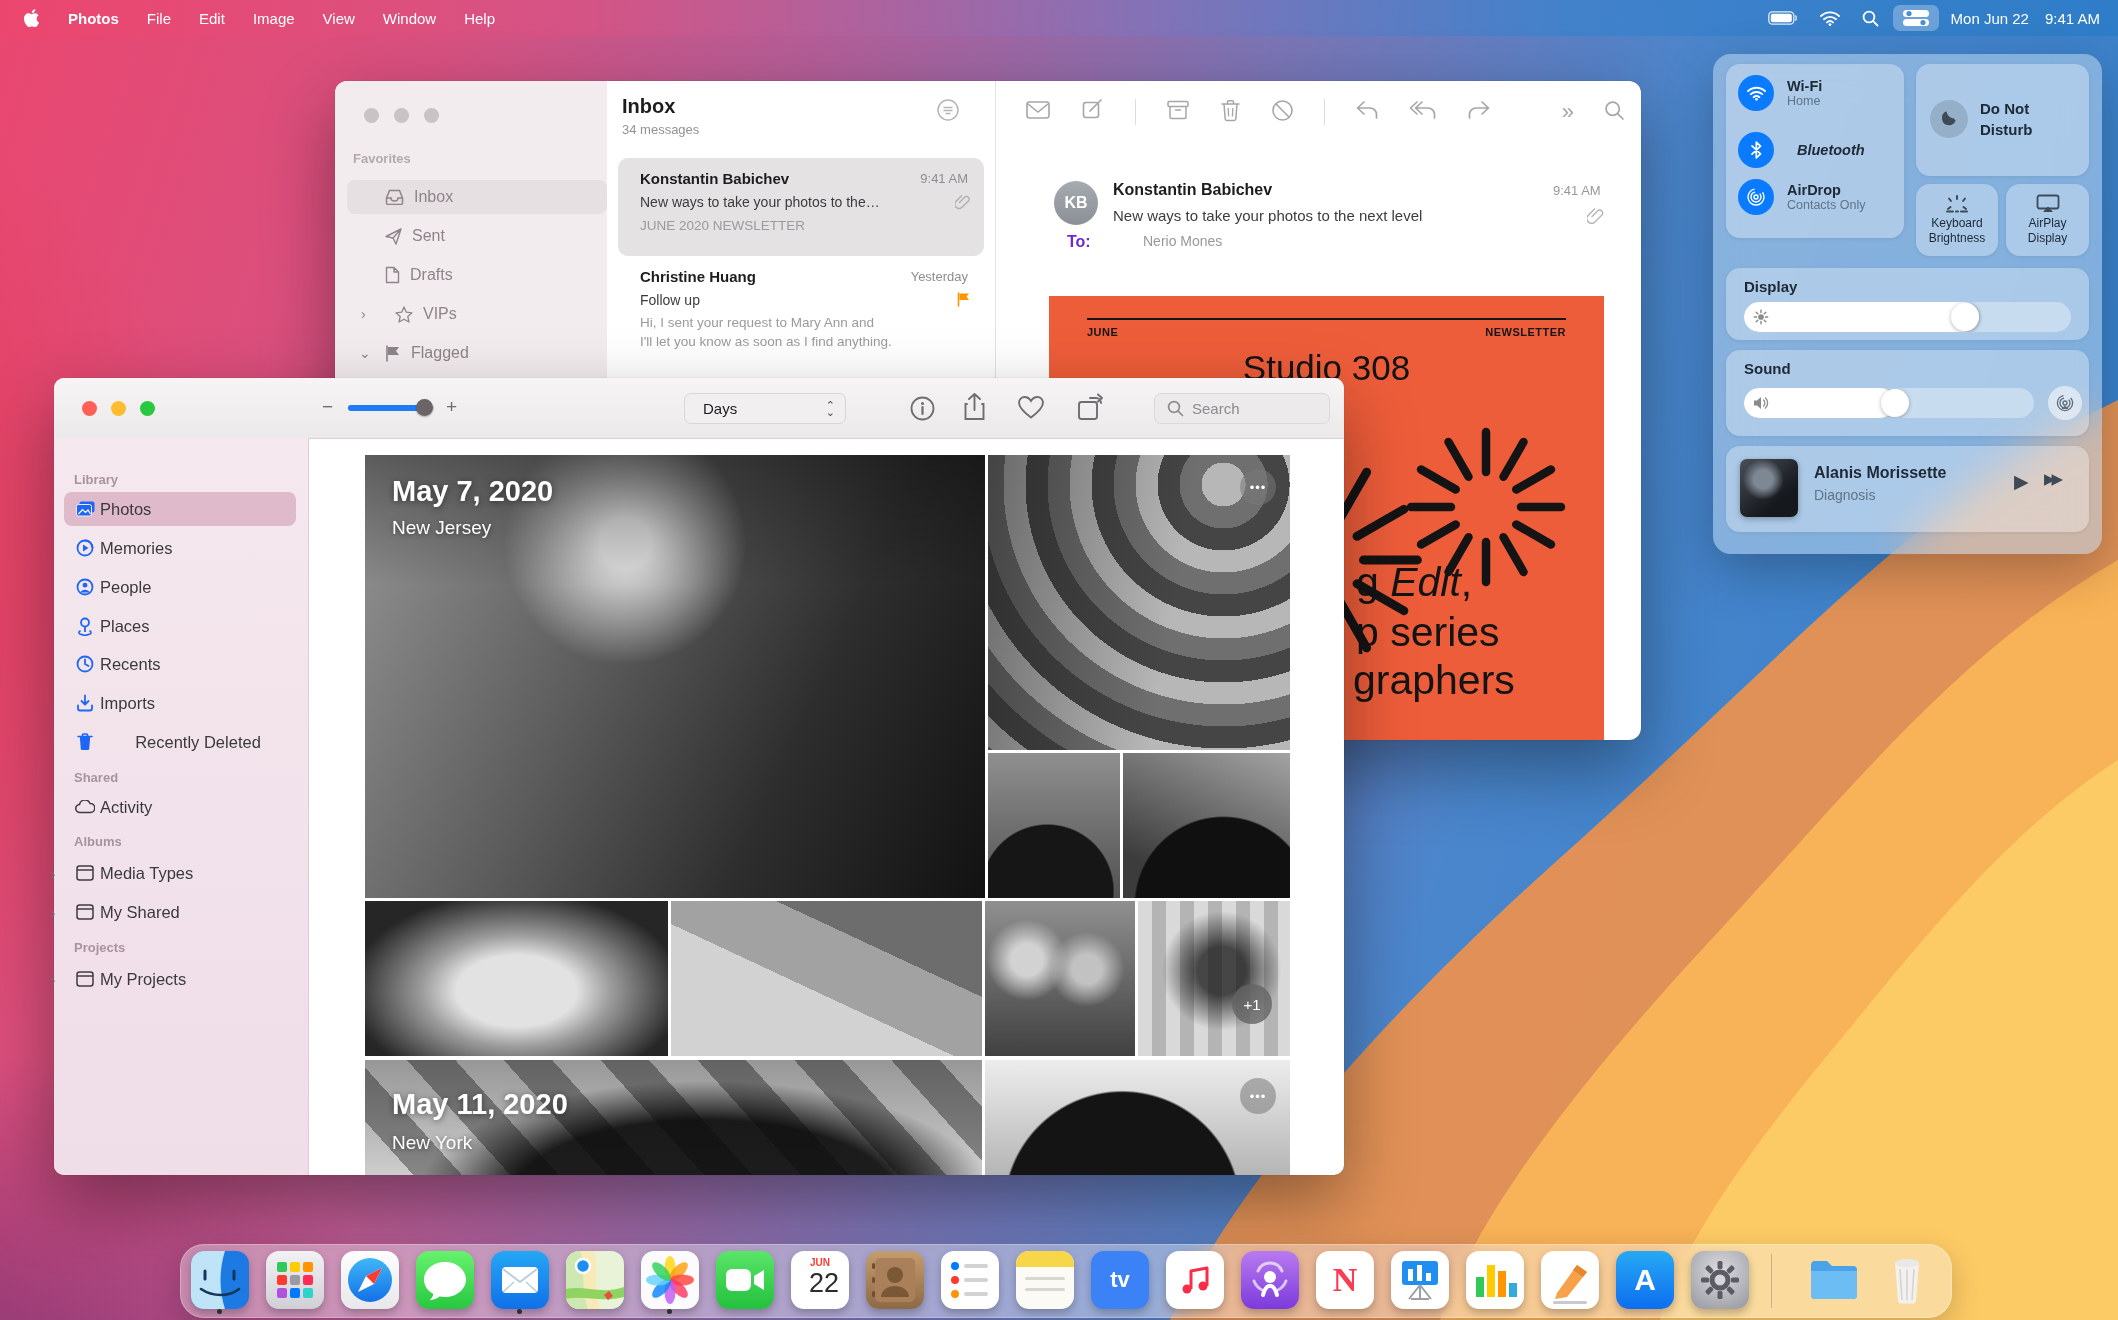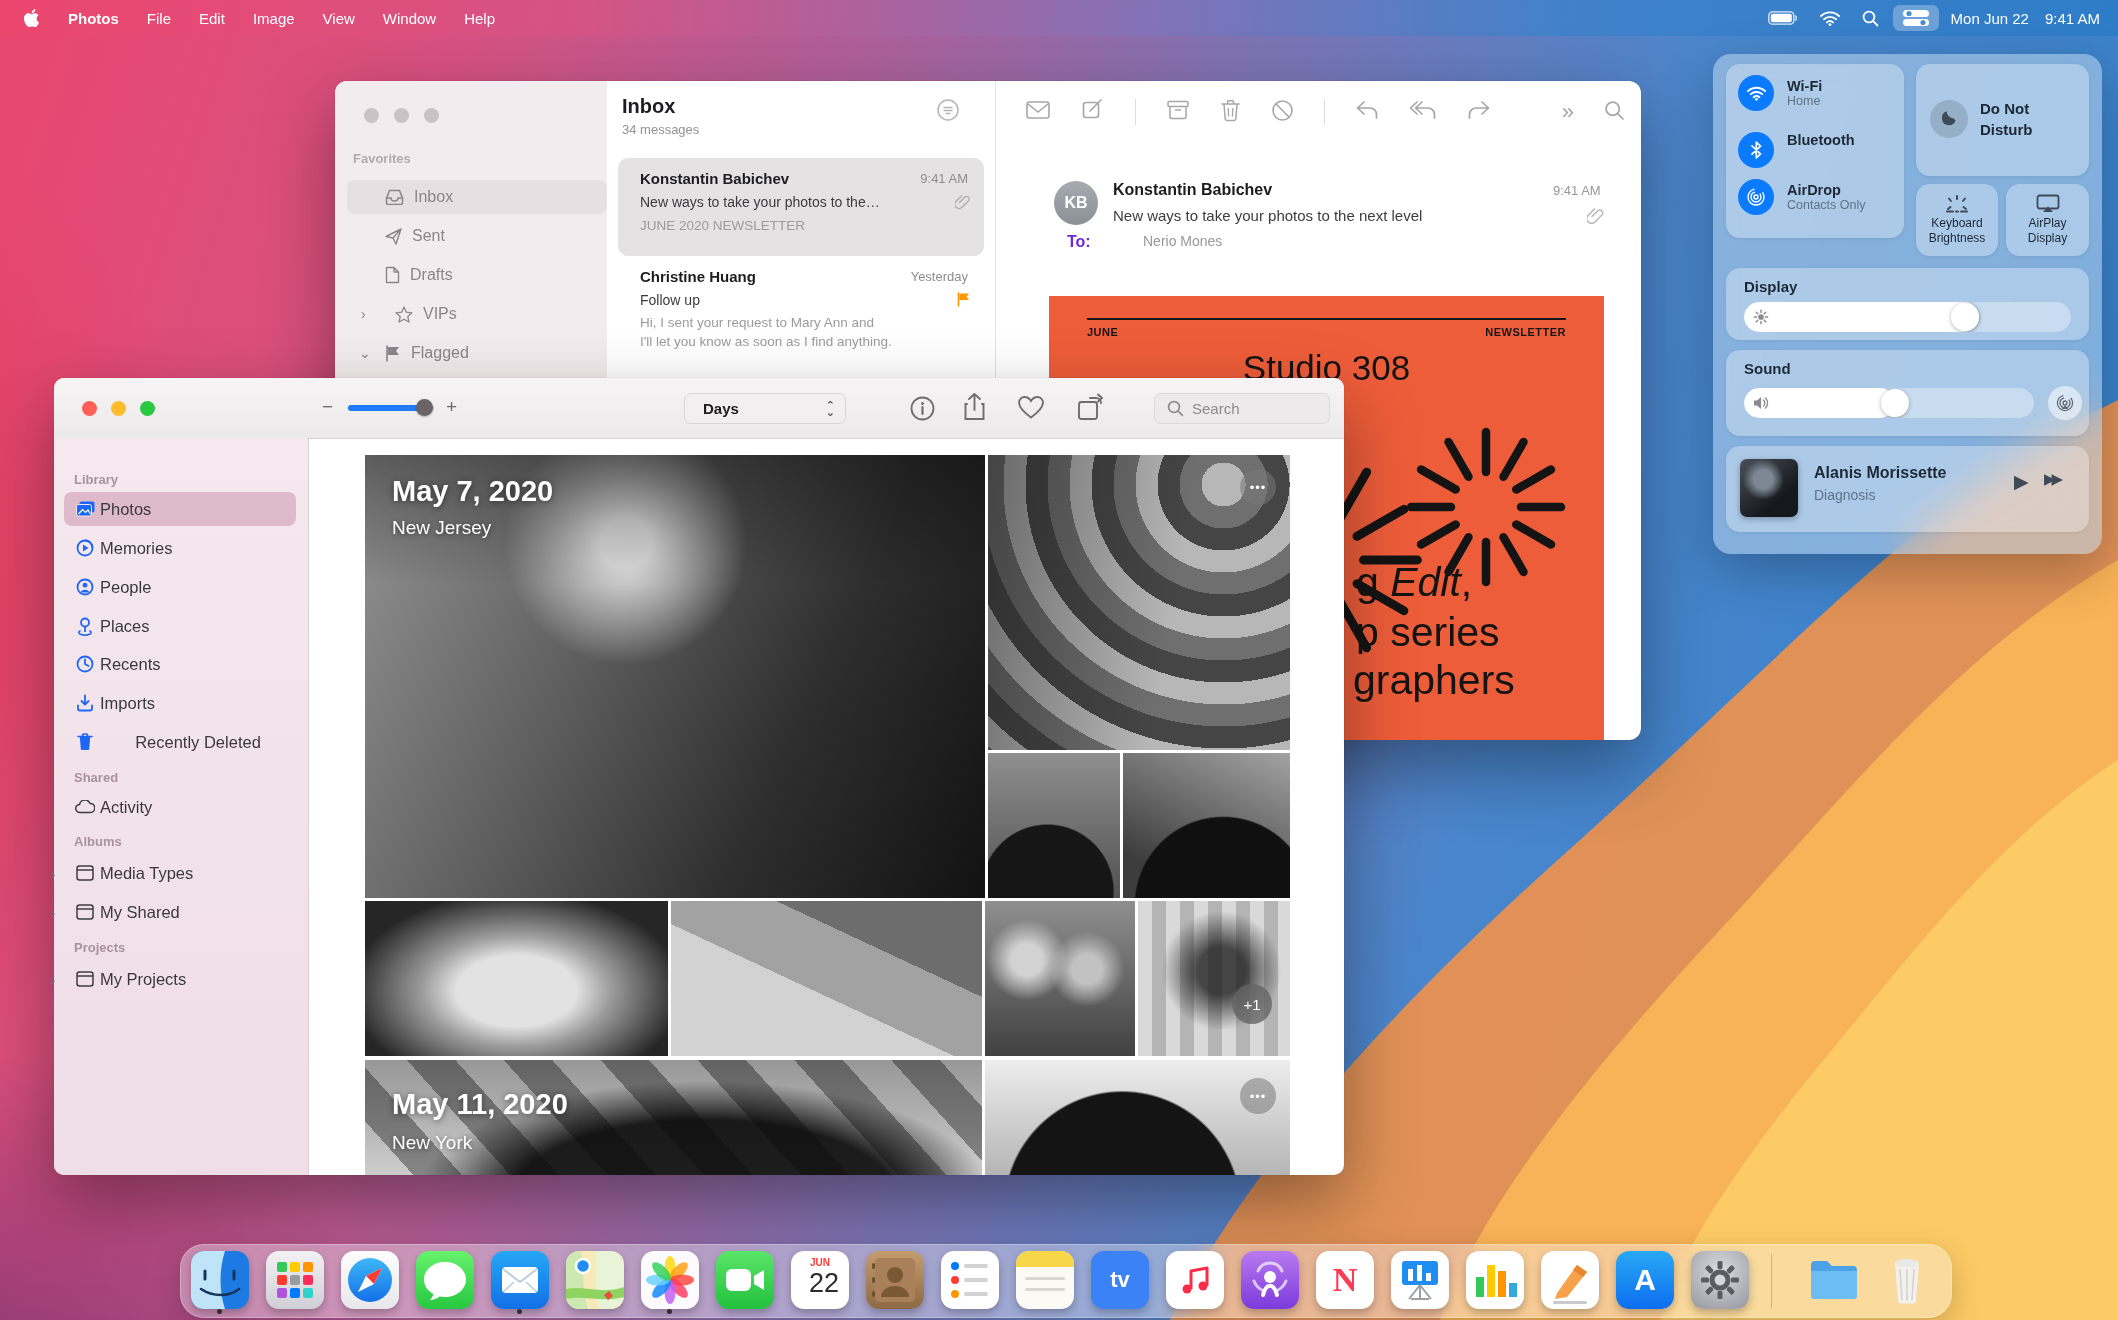--- a/index.html
+++ b/index.html
@@ -326,21 +326,21 @@
   <span class="tl-dot" style="position:absolute;left:57px;top:23px;background:#febc2e;"></span>
   <span class="tl-dot" style="position:absolute;left:86px;top:23px;background:#28c840;"></span>
 
   <div class="abs" style="left:268px;top:18px;font-size:19px;color:#6e6e70;"><span>−</span></div>
   <div class="abs" style="left:294px;top:27px;width:86px;height:6px;border-radius:3px;background:#cfcdce;">
     <div class="abs" style="left:0;top:0;width:76px;height:6px;border-radius:3px;background:#1f7bf5;"></div>
     <div class="abs" style="left:68px;top:-6px;width:17px;height:17px;border-radius:50%;background:#6b6466;box-shadow:0 1px 2px rgba(0,0,0,.3);"></div>
   </div>
   <div class="abs" style="left:392px;top:18px;font-size:19px;color:#6e6e70;"><span>+</span></div>
 
-  <div class="abs" style="left:630px;top:15px;width:162px;height:31px;background:#f1efef;border:1px solid #d8d6d6;border-radius:7px;box-sizing:border-box;display:flex;align-items:center;font-weight:bold;">
+  <div class="abs" style="left:630px;top:15px;width:162px;height:31px;background:#f1efef;border:1px solid #d8d6d6;border-radius:7px;box-sizing:border-box;display:flex;align-items:center;">
     <span style="margin-left:18px;font-size:15px;color:#1d1d1f;">Days</span>
     <span style="margin-left:auto;margin-right:10px;display:flex;flex-direction:column;line-height:7px;font-size:11px;color:#4c4c4e;">
       <span>⌃</span>
         <span>⌄</span>
     </span>
   </div>
 
   <div class="abs" style="left:855px;top:17px;">
     <svg width="27" height="27" viewBox="0 0 27 27">
         <circle cx="13.5" cy="13.5" r="11" fill="none" stroke="#6e6e70" stroke-width="1.8"></circle>
@@ -506,21 +506,21 @@
       <svg width="19" height="15" viewBox="0 0 20 15">
           <path d="M1,5 a13,13 0 0 1 18,0 M4,8.2 a9,9 0 0 1 12,0 M7,11.4 a4.6,4.6 0 0 1 6,0" fill="none" stroke="#fff" stroke-width="2" stroke-linecap="round"></path>
           <circle cx="10" cy="13.6" r="1.4" fill="#fff"></circle>
         </svg>
     </div>
     <div>
         <div class="cc-lbl"><span>Wi-Fi</span></div>
       <div class="cc-sub"><span>Home</span></div>
       </div>
   </div>
-  <div class="abs" style="left:25px;top:78px;display:flex;align-items:flex-start;gap:13px;">
+  <div class="abs" style="left:25px;top:78px;display:flex;align-items:center;gap:23px;font-style:italic;">
     <div class="cc-circ">
       <svg width="11" height="18" viewBox="0 0 11 18">
           <path d="M1,4.8 L9.5,12.8 L5.3,16.8 V1.2 L9.5,5.2 L1,13.2" fill="none" stroke="#fff" stroke-width="1.7" stroke-linejoin="round" stroke-linecap="round"></path>
         </svg>
     </div>
     <div class="cc-lbl"><span>Bluetooth</span></div>
   </div>
   <div class="abs" style="left:25px;top:125px;display:flex;align-items:center;gap:13px;">
     <div class="cc-circ">
       <svg width="20" height="20" viewBox="0 0 20 20">

